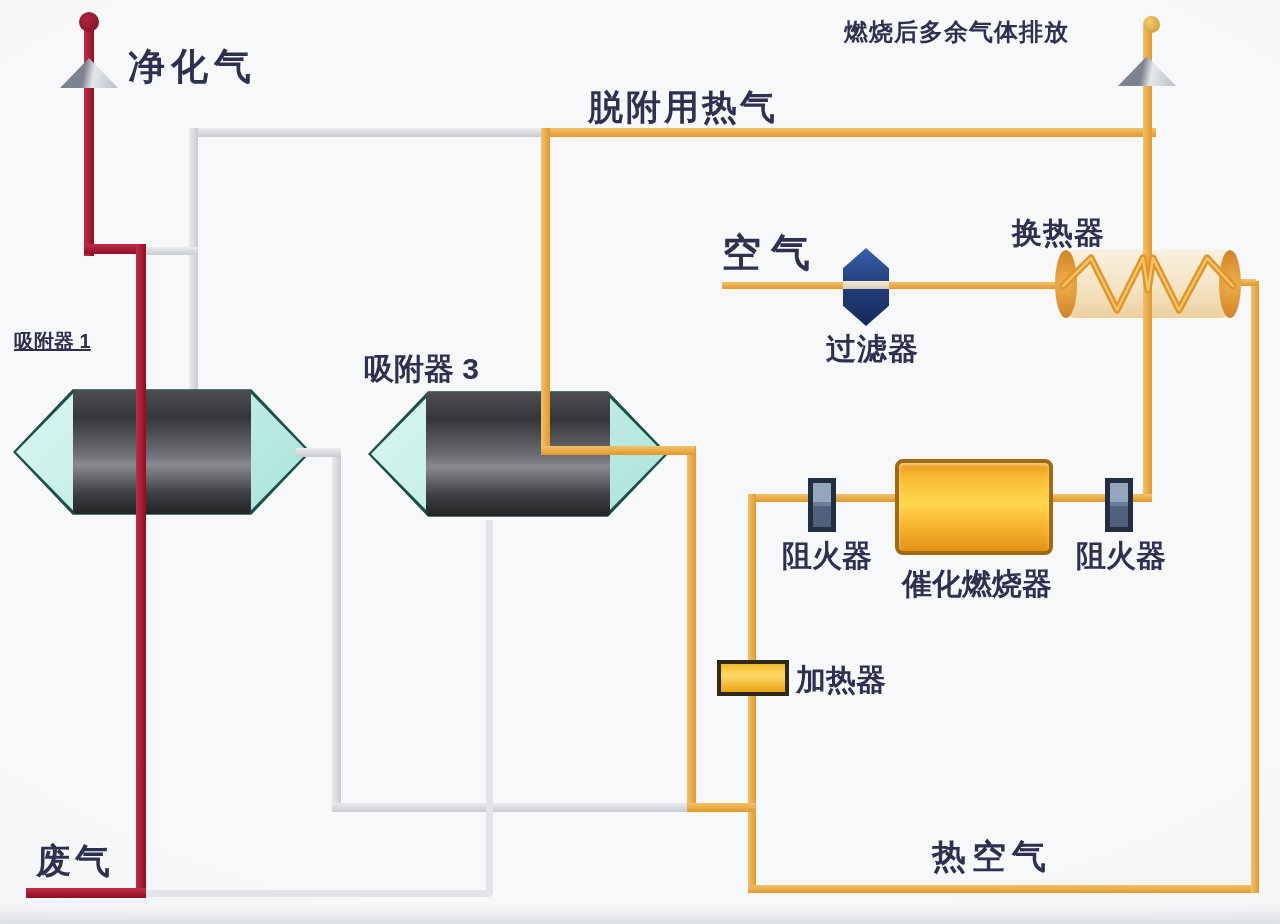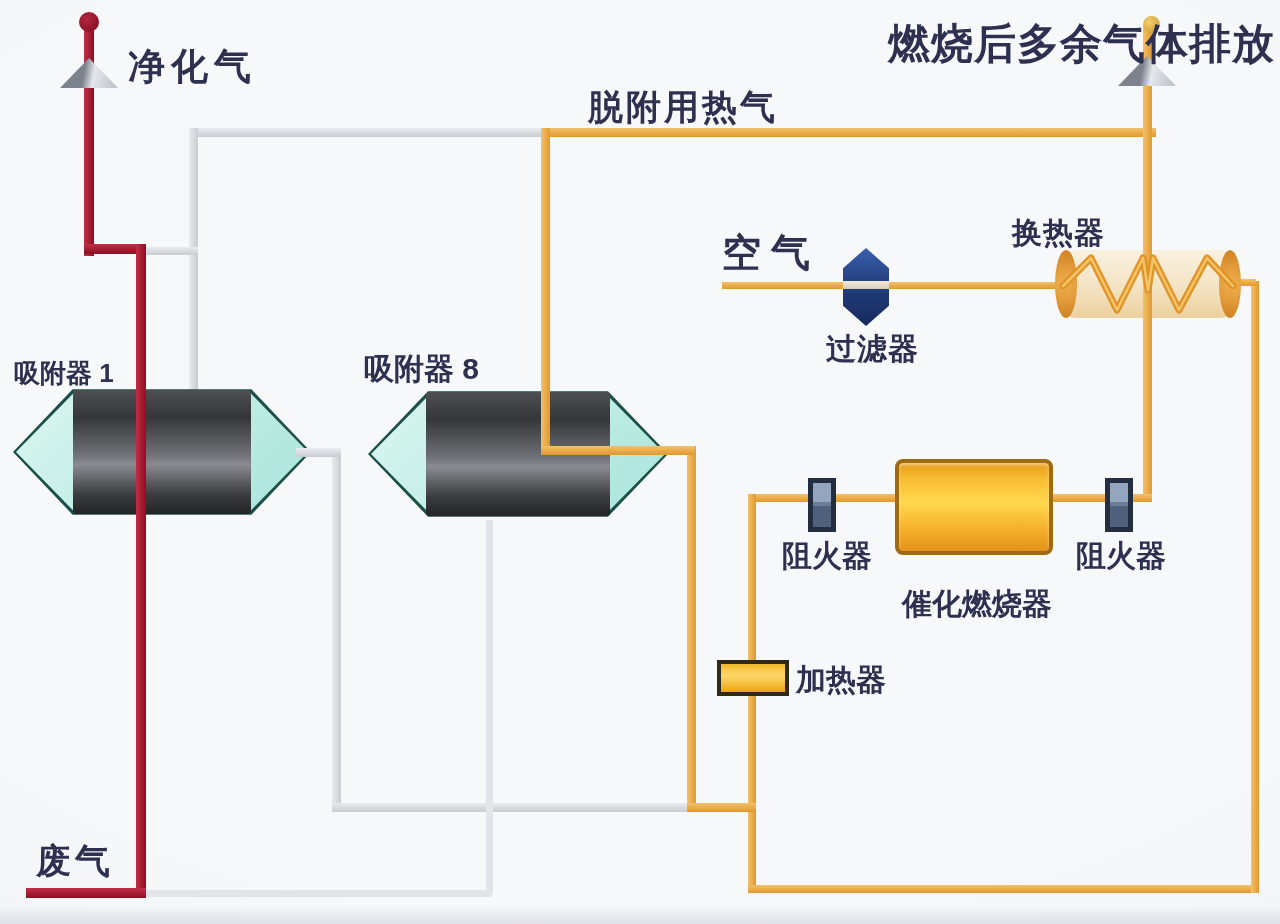--- a/index.html
+++ b/index.html
@@ -106,28 +106,29 @@
   </div>
 
   <div class="fa" style="left:808px;top:478px;"></div>
   <div class="fa" style="left:1105px;top:478px;"></div>
 
   <div style="position:absolute;left:895px;top:459px;width:158px;height:96px;z-index:5;box-sizing:border-box;border:4px solid #a06a10;border-radius:8px;background:linear-gradient(180deg,#e89a1d 0%,#f8bd33 18%,#ffd84e 45%,#f6b02a 75%,#e3921a 100%);box-shadow:inset 0 2px 3px rgba(255,255,255,.5);"></div>
 
   <div style="position:absolute;left:717px;top:660px;width:72px;height:36px;z-index:5;box-sizing:border-box;border:4px solid #2f2a18;background:linear-gradient(180deg,#f0b829,#fcd96a 40%,#eda313);"></div>
 
   <div class="lbl" style="left:128px;top:42px;font-size:37px;letter-spacing:6px;">净化气</div>
-  <div class="lbl" style="left:844px;top:16px;font-size:42px;letter-spacing:1px;margin-left:44px;">燃烧后多余气体排放</div>
+  <div class="lbl" style="left:844px;top:16px;font-size:24px;letter-spacing:1px;">燃烧后多余气体排放</div>
   <div class="lbl" style="left:588px;top:84px;font-size:35px;letter-spacing:3px;">脱附用热气</div>
   <div class="lbl" style="left:722px;top:226px;font-size:39px;letter-spacing:10px;">空气</div>
   <div class="lbl" style="left:826px;top:329px;font-size:30px;letter-spacing:1px;">过滤器</div>
   <div class="lbl" style="left:1012px;top:213px;font-size:30px;letter-spacing:1px;">换热器</div>
-  <div class="lbl" style="left:14px;top:356px;font-size:26px;">吸附器 1</div>
-  <div class="lbl" style="left:364px;top:349px;font-size:30px;">吸附器 8</div>
+  <div class="lbl" style="left:14px;top:328px;font-size:20px;text-decoration:underline;">吸附器 1</div>
+  <div class="lbl" style="left:364px;top:349px;font-size:30px;">吸附器 3</div>
   <div class="lbl" style="left:782px;top:536px;font-size:30px;">阻火器</div>
-  <div class="lbl" style="left:902px;top:584px;font-size:30px;">催化燃烧器</div>
+  <div class="lbl" style="left:902px;top:564px;font-size:30px;">催化燃烧器</div>
   <div class="lbl" style="left:1076px;top:536px;font-size:30px;">阻火器</div>
   <div class="lbl" style="left:796px;top:660px;font-size:30px;">加热器</div>
+  <div class="lbl" style="left:932px;top:834px;font-size:34px;letter-spacing:6px;">热空气</div>
   <div class="lbl" style="left:36px;top:838px;font-size:35px;letter-spacing:4px;">废气</div>
 
 
   <div style="position:absolute;left:0;top:906px;width:1280px;height:18px;background:linear-gradient(180deg,rgba(223,226,231,0),#dde0e5);z-index:0;"></div>
 </div>
 
 </body></html>

